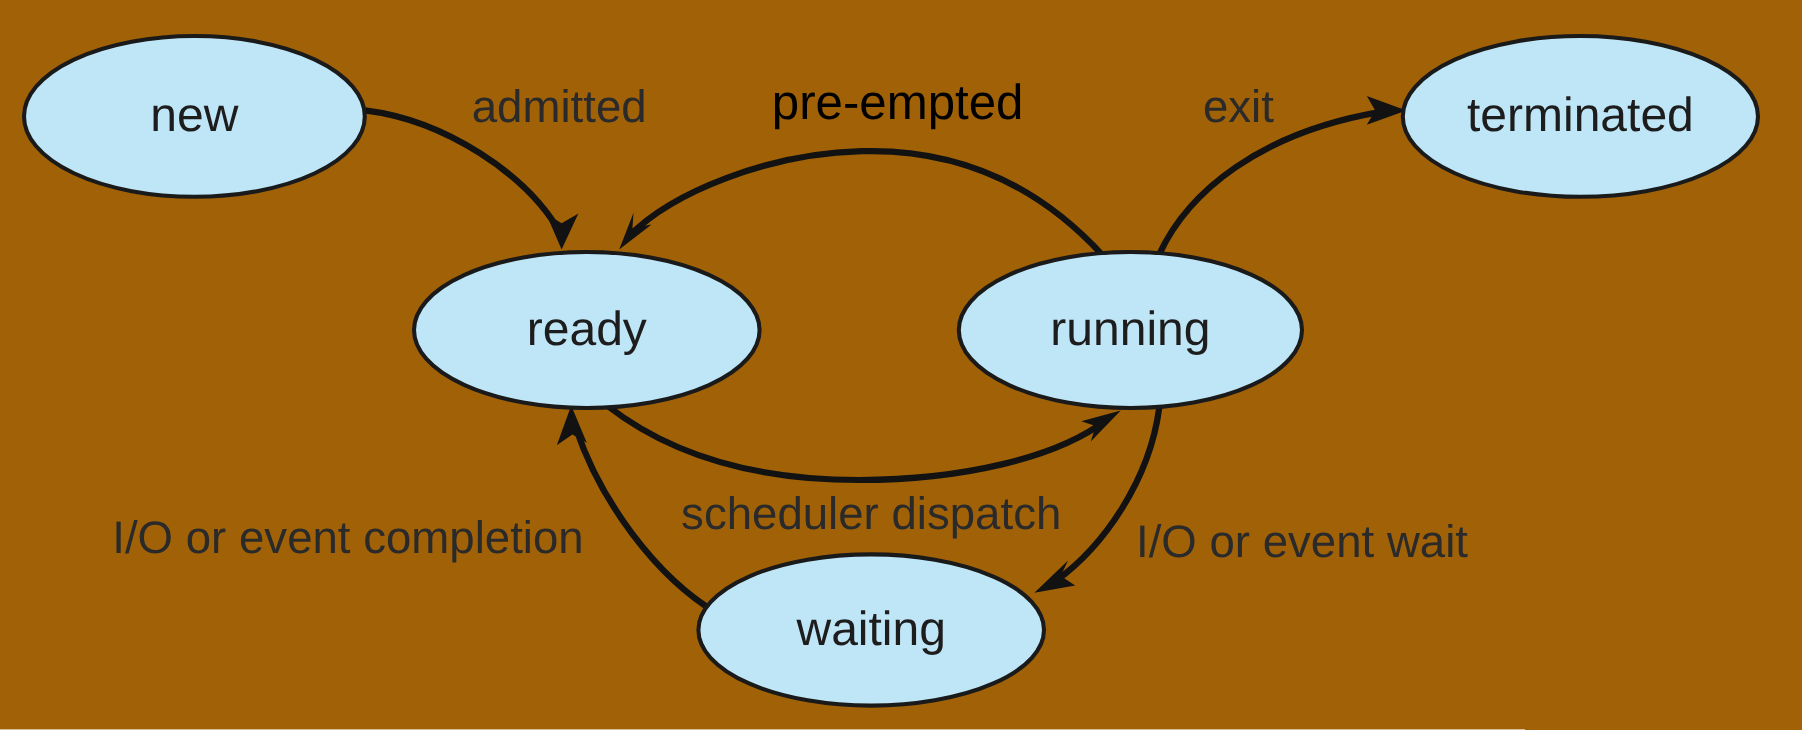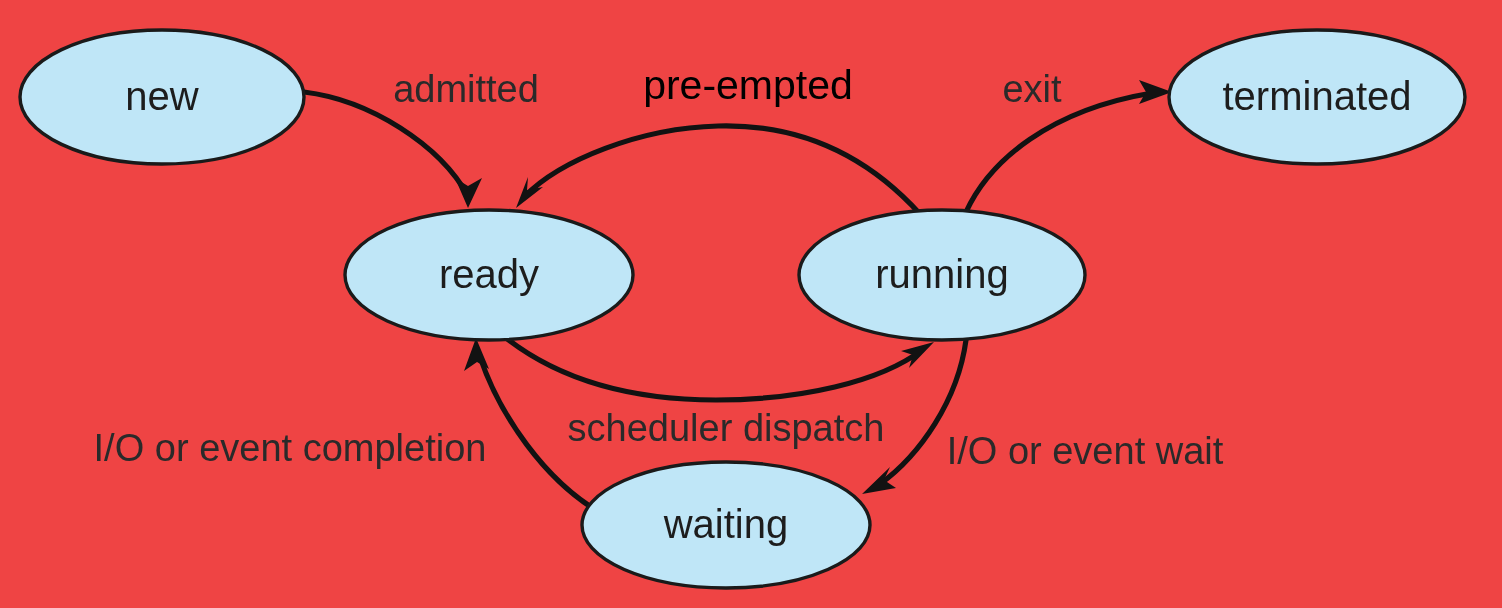--- a/index.html
+++ b/index.html
@@ -8,21 +8,21 @@
     padding: 0;
     background: #ffffff;
   }
   body {
     font-family: "Liberation Sans", sans-serif;
   }
   #diagram-root {
     position: relative;
     width: 1502px;
     height: 608px;
-    background: #ef4444;
+    background: #a16207;
     overflow: hidden;
   }
   #diagram-svg {
     position: absolute;
     top: 0;
     left: 0;
     width: 1502px;
     height: 608px;
     display: block;
   }

